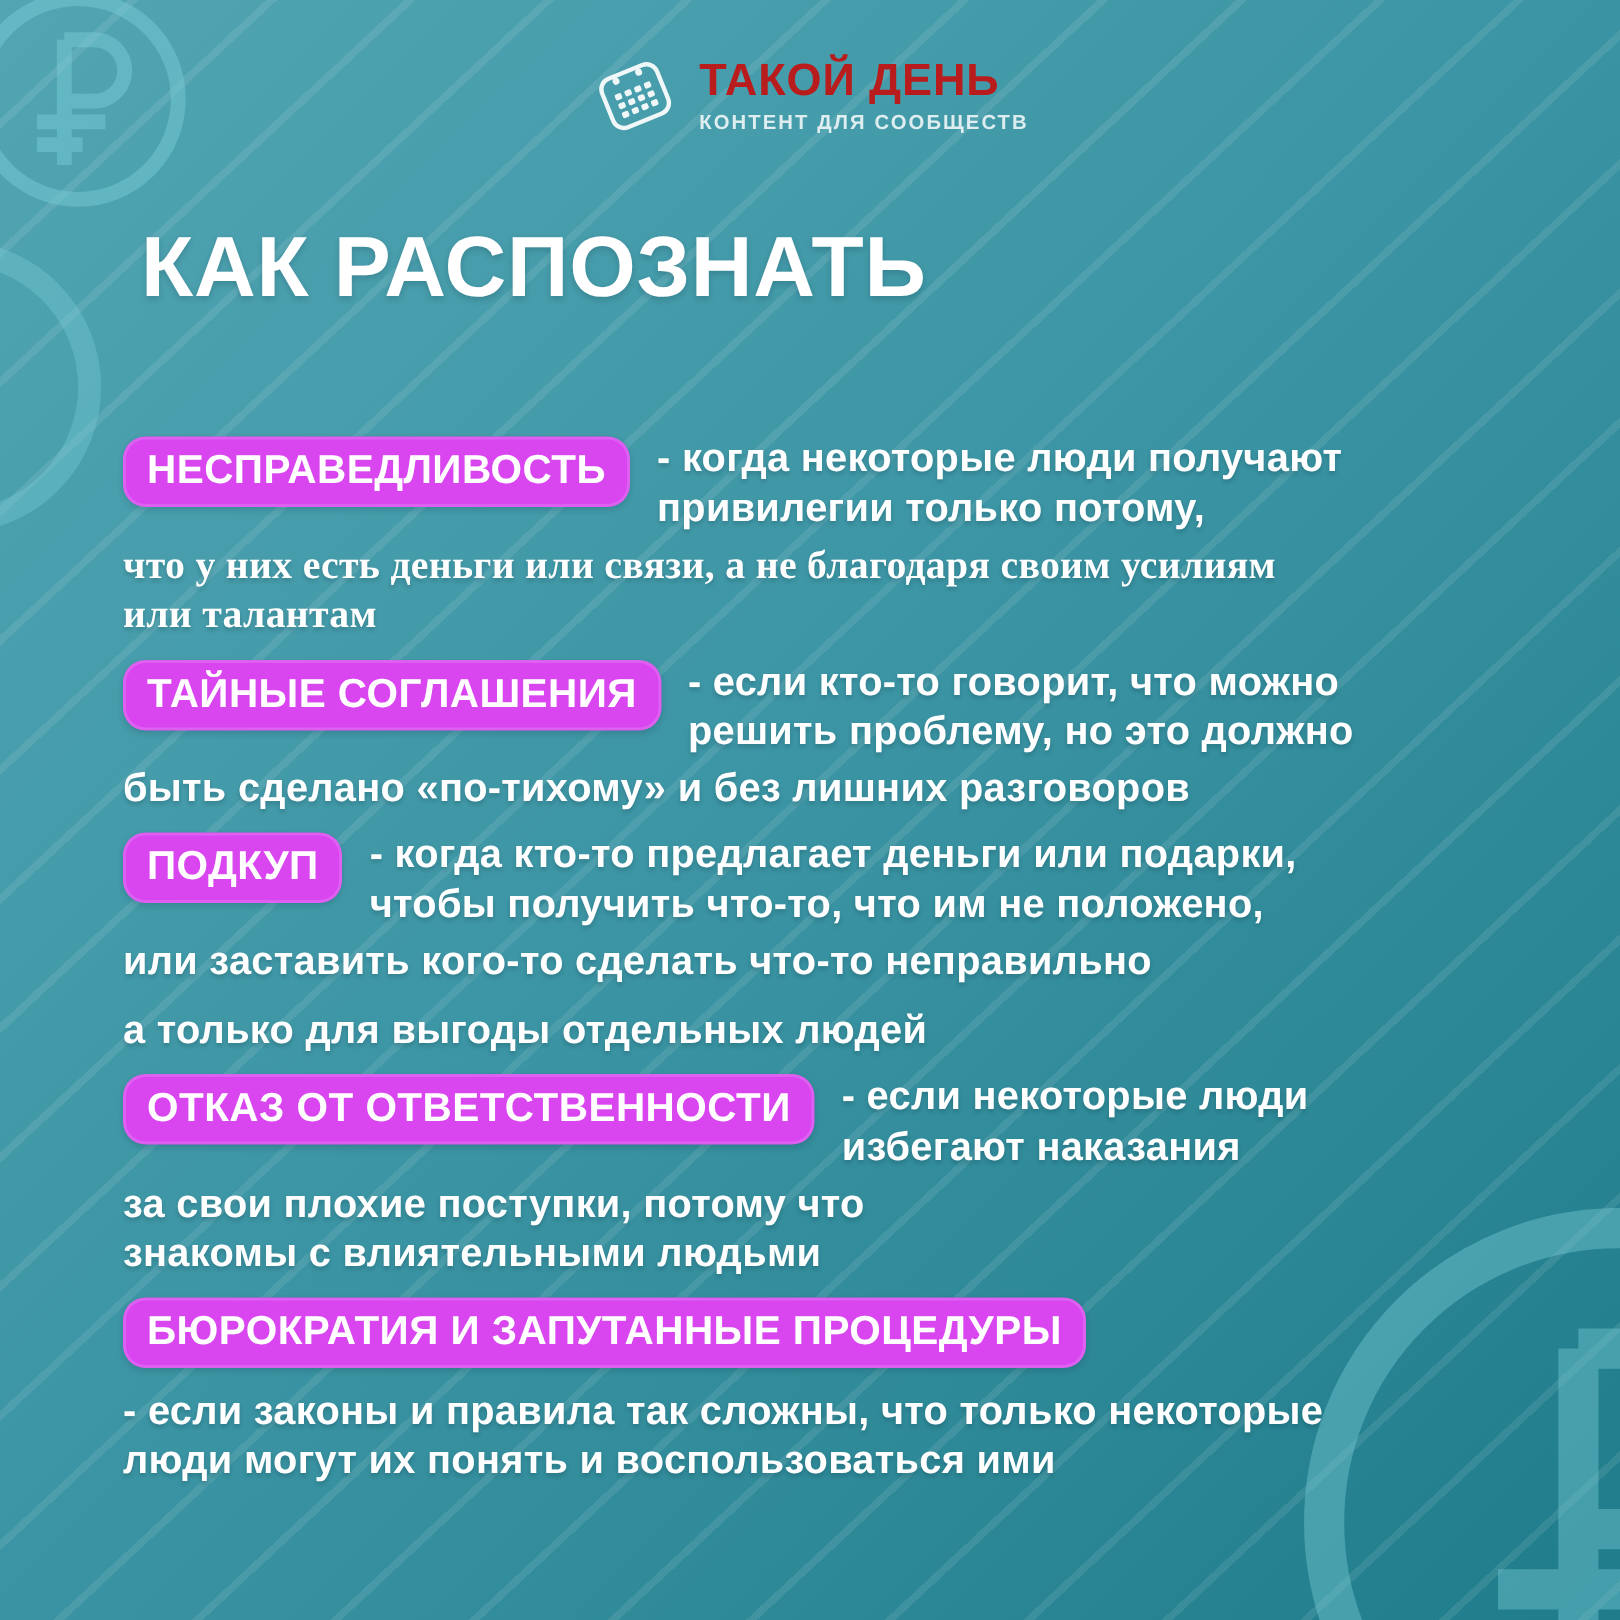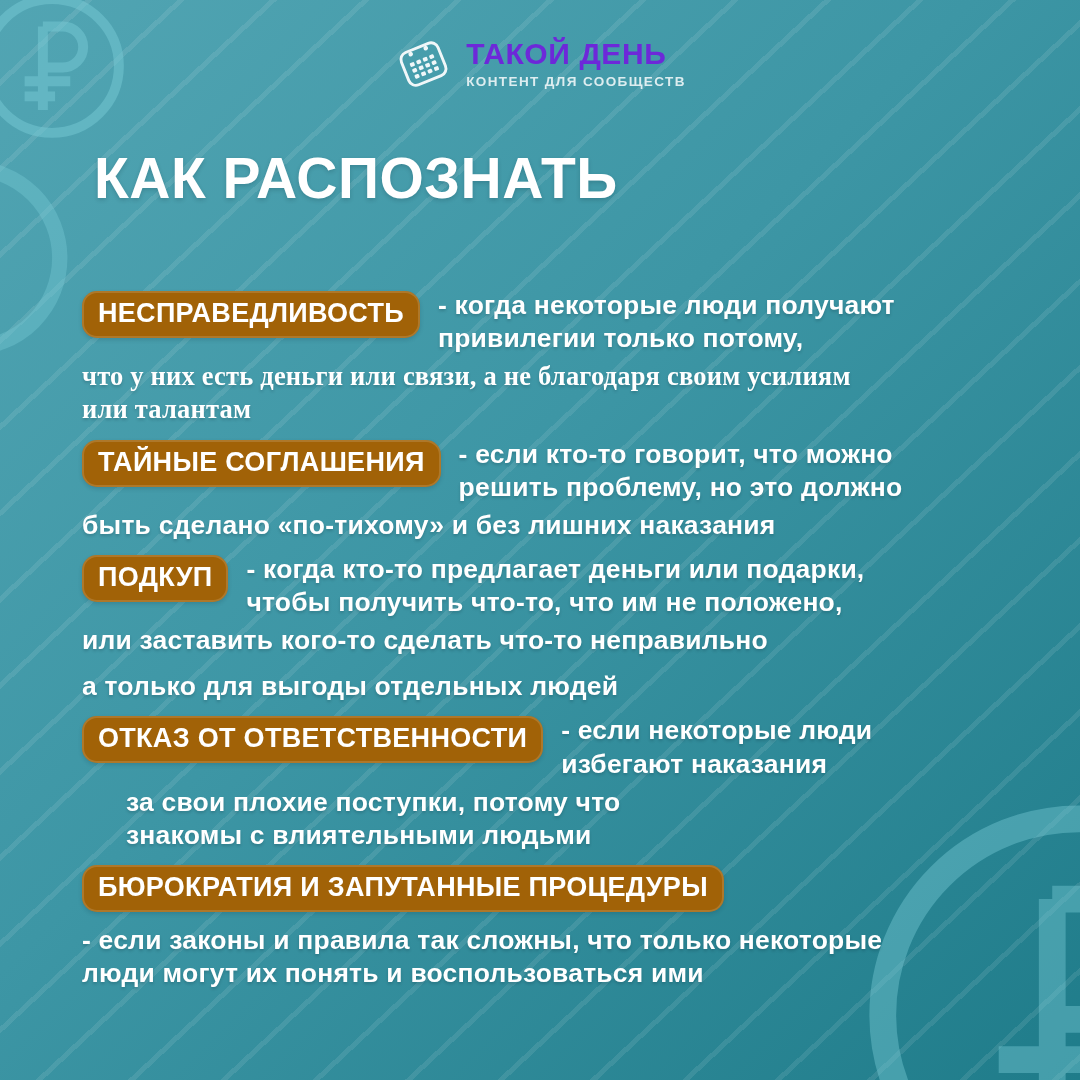--- a/index.html
+++ b/index.html
@@ -18,53 +18,53 @@
   .coin{position:absolute;color:#79ccd7;opacity:.48;}
   .coin svg{display:block;width:100%;height:100%;}
   .coin-top-left{left:-24px;top:-10px;width:152px;height:152px;}
   .coin-left-mid{left:-132px;top:156px;width:204px;height:204px;opacity:.38;}
   .coin-bottom-right{left:856px;top:792px;width:446px;height:446px;opacity:.42;}
 
   
   .brand{position:absolute;top:34px;left:0;right:0;display:flex;justify-content:center;align-items:center;gap:14px;}
   .brand-icon{width:58px;height:58px;transform:rotate(-22deg);flex:0 0 auto;}
   .brand-text{display:flex;flex-direction:column;align-items:flex-start;}
-  .brand-name{color:#6d28d9;font-size:30px;font-weight:800;letter-spacing:.6px;line-height:1.1;}
+  .brand-name{color:#b91c1c;font-size:30px;font-weight:800;letter-spacing:.6px;line-height:1.1;}
   .brand-tagline{color:rgba(255,255,255,.82);font-size:13.5px;font-weight:700;letter-spacing:1.4px;margin-top:4px;}
 
   
   .title{
     position:absolute;left:94px;top:147px;color:#fff;
     font-size:57px;font-weight:800;line-height:1.12;letter-spacing:.5px;
     text-shadow:0 2px 4px rgba(0,30,40,.18);
   }
 
   
   .content{position:absolute;left:82px;right:46px;top:291px;}
   .section + .section{margin-top:13px;}
   .badge-row{display:flex;align-items:flex-start;gap:18px;}
   .badge{
-    display:inline-block;background:#a16207;color:#fff;border-radius:15px;
+    display:inline-block;background:#d946ef;color:#fff;border-radius:15px;
     padding:7px 16px 9px;font-size:27px;font-weight:700;letter-spacing:.3px;
     line-height:1.15;white-space:nowrap;flex:0 0 auto;
     box-shadow:inset 0 0 0 2px rgba(255,255,255,.14),0 2px 4px rgba(0,30,40,.15);
   }
   .beside,.below{
     color:#fff;font-size:26.5px;font-weight:700;line-height:1.25;
     letter-spacing:.2px;margin:0;text-shadow:0 2px 3px rgba(0,30,40,.2);
   }
   .beside{margin-top:-2px;}
   .below{margin-top:5px;}
   .s1 .beside{max-width:540px;}
   .s1 .below{max-width:810px;font-family:Liberation Serif, serif;}
   .s2 .beside{max-width:495px;}
   .s3 .beside{max-width:660px;}
   .s4 .beside{max-width:390px;}
   .s5 .beside{max-width:340px;}
-  .s5 .below{max-width:595px;margin-left:44px;}
+  .s5 .below{max-width:595px;}
   .s6 .below{max-width:830px;margin-top:12px;}
 </style>
 </head>
 <body>
 
 <div class="stripes"></div>
 
 <div class="coin coin-top-left">
   <svg viewBox="0 0 200 200" fill="none" stroke="currentColor">
     <circle cx="100" cy="100" r="88" stroke-width="13"></circle>
@@ -121,21 +121,21 @@
       <p class="beside">- когда некоторые люди получают привилегии только потому,</p>
     </div>
     <p class="below">что у них есть деньги или связи, а не благодаря своим усилиям или талантам</p>
   </div>
 
   <div class="section s2">
     <div class="badge-row">
       <span class="badge">ТАЙНЫЕ СОГЛАШЕНИЯ</span>
       <p class="beside">- если кто-то говорит, что можно решить проблему, но это должно</p>
     </div>
-    <p class="below">быть сделано «по-тихому» и без лишних наказания</p>
+    <p class="below">быть сделано «по-тихому» и без лишних разговоров</p>
   </div>
 
   <div class="section s3">
     <div class="badge-row">
       <span class="badge">ПОДКУП</span>
       <p class="beside">- когда кто-то предлагает деньги или подарки, чтобы получить что-то, что им не положено,</p>
     </div>
     <p class="below">или заставить кого-то сделать что-то неправильно</p>
   </div>
 

